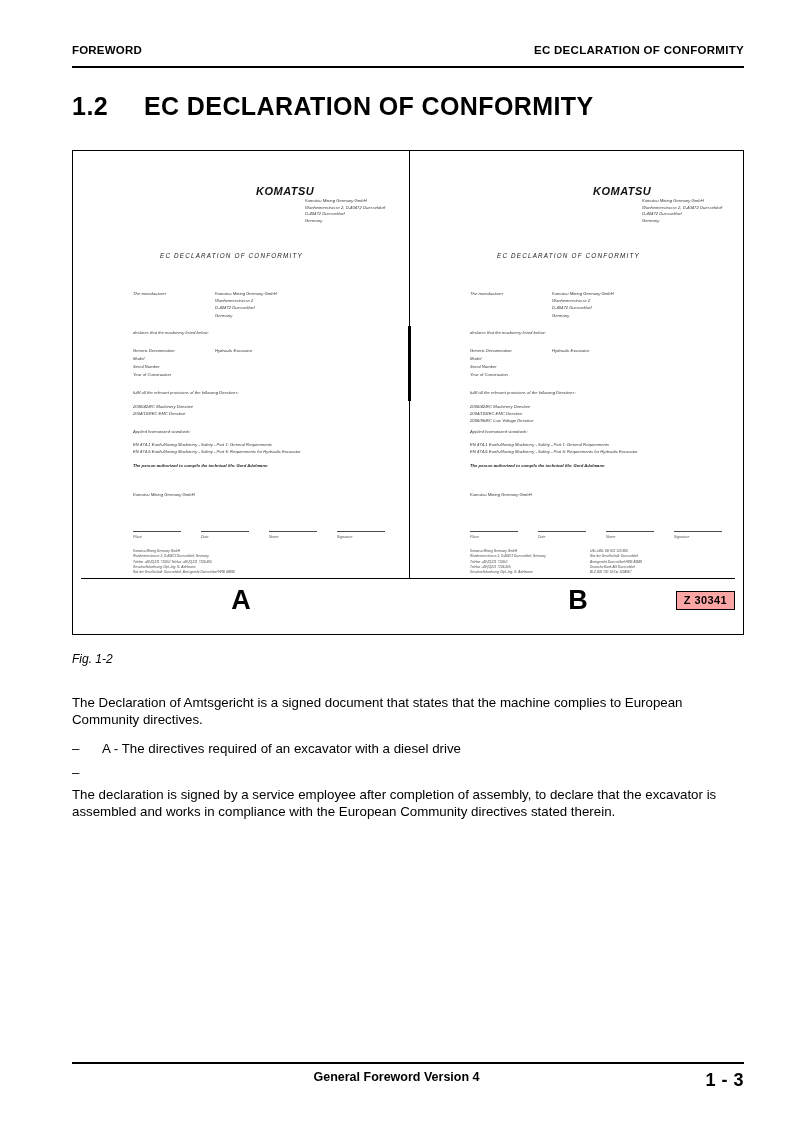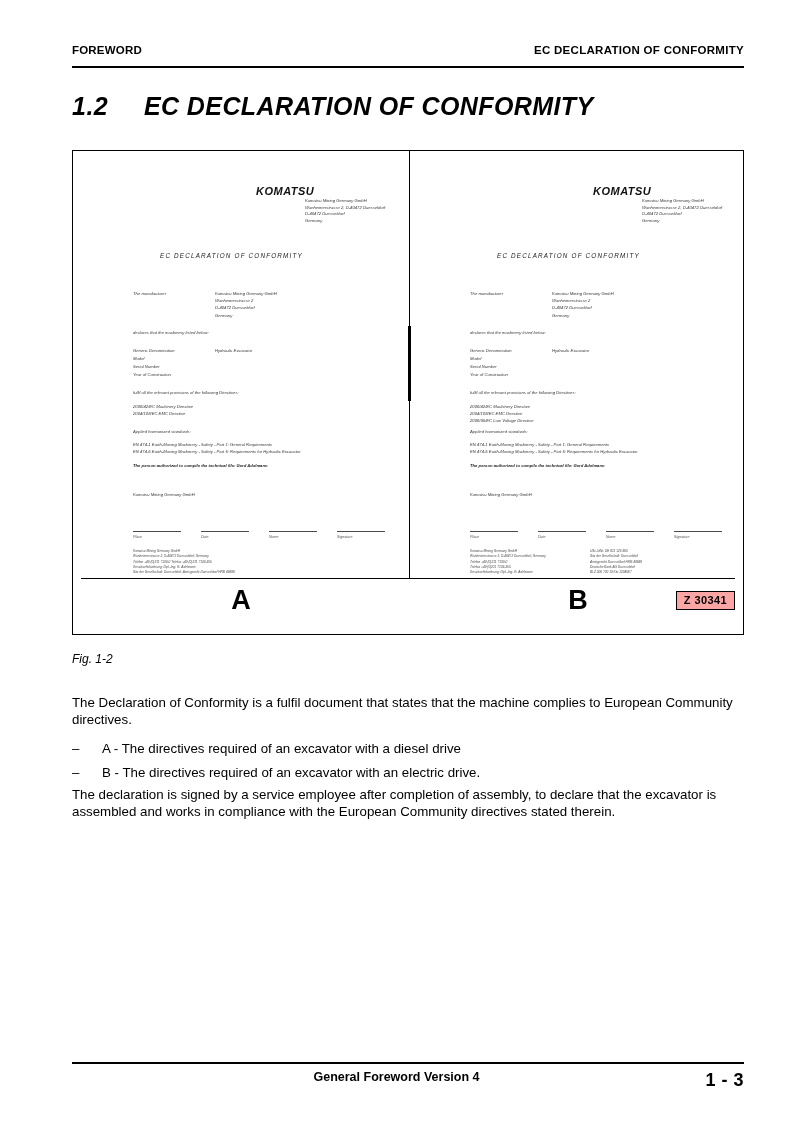--- a/index.html
+++ b/index.html
@@ -57,21 +57,20 @@
     background: #000;
   }
 
   
   .title-row {
     position: absolute;
     left: 72px;
     top: 92px;
     width: 672px;
     height: 34px;
-    font-style: italic;
   }
   .title-num {
     position: absolute;
     left: 0;
     top: 0;
     font-size: 25px;
     font-weight: bold;
     letter-spacing: 0.5px;
   }
   .title-text {
@@ -421,30 +420,29 @@
 
 
     <div class="fig-letter a">A</div>
     <div class="fig-letter b">B</div>
 
     <div class="fig-code">Z 30341</div>
   </div>
 
   <div class="fig-caption">Fig. 1-2</div>
 
-  <div class="body-text p1">The Declaration of Conformity is a fulfil document that states that the machine complies to European Community directives.</div>
+  <div class="body-text p1">The Declaration of Amtsgericht is a signed document that states that the machine complies to European Community directives.</div>
 
   <div class="bullets">
     <div class="bullet-row">
       <span class="bullet-dash">–</span>
       <span>A - The directives required of an excavator with a diesel drive</span>
     </div>
     <div class="bullet-row">
       <span class="bullet-dash">–</span>
-      <span>B - The directives required of an excavator with an electric drive.</span>
     </div>
   </div>
 
   <div class="body-text p2">The declaration is signed by a service employee after completion of assembly, to declare that the excavator is assembled and works in compliance with the European Community directives stated therein.</div>
 
   <div class="footer-rule"></div>
   <div class="footer-center">General Foreword Version 4</div>
   <div class="footer-right">1 - 3</div>
 
 </div>

